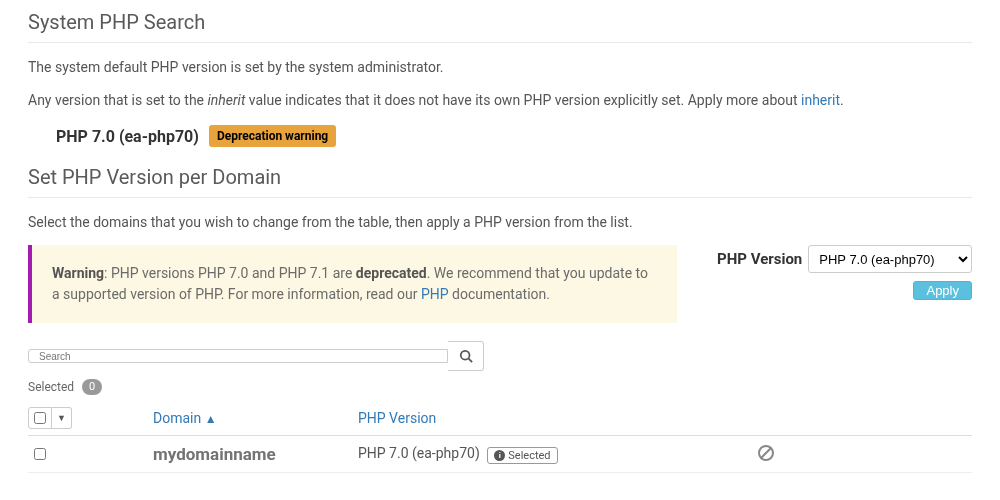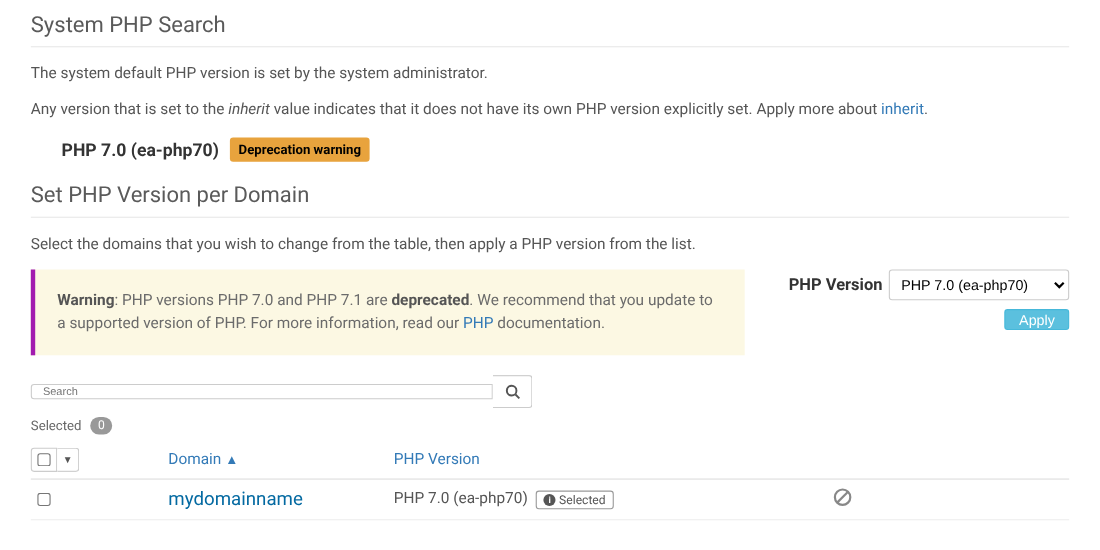--- a/index.html
+++ b/index.html
@@ -168,21 +168,21 @@
     .th-link { color: #337ab7; cursor: pointer; font-size: 14px; text-align: right; }
     .sort-ind { color: #337ab7; font-size: 12px; }
     .table-row {
       display: flex;
       align-items: center;
       padding: 8px 0;
       border-bottom: 1px solid #eee;
     }
     .table-row .col-check { padding-left: 6px; }
     .row-check { width: 12px; height: 12px; }
-    .domain-name { font-size: 17px; color: #0369a1; }
+    .domain-name { font-size: 17px; color: #737373; font-weight: bold; }
     .inherited-badge {
       border: 1px solid #999;
       border-radius: 3px;
       padding: 1px 6px;
       font-size: 11px;
       color: #555;
       display: inline-flex;
       align-items: center;
       gap: 3px;
       margin-left: 4px;

